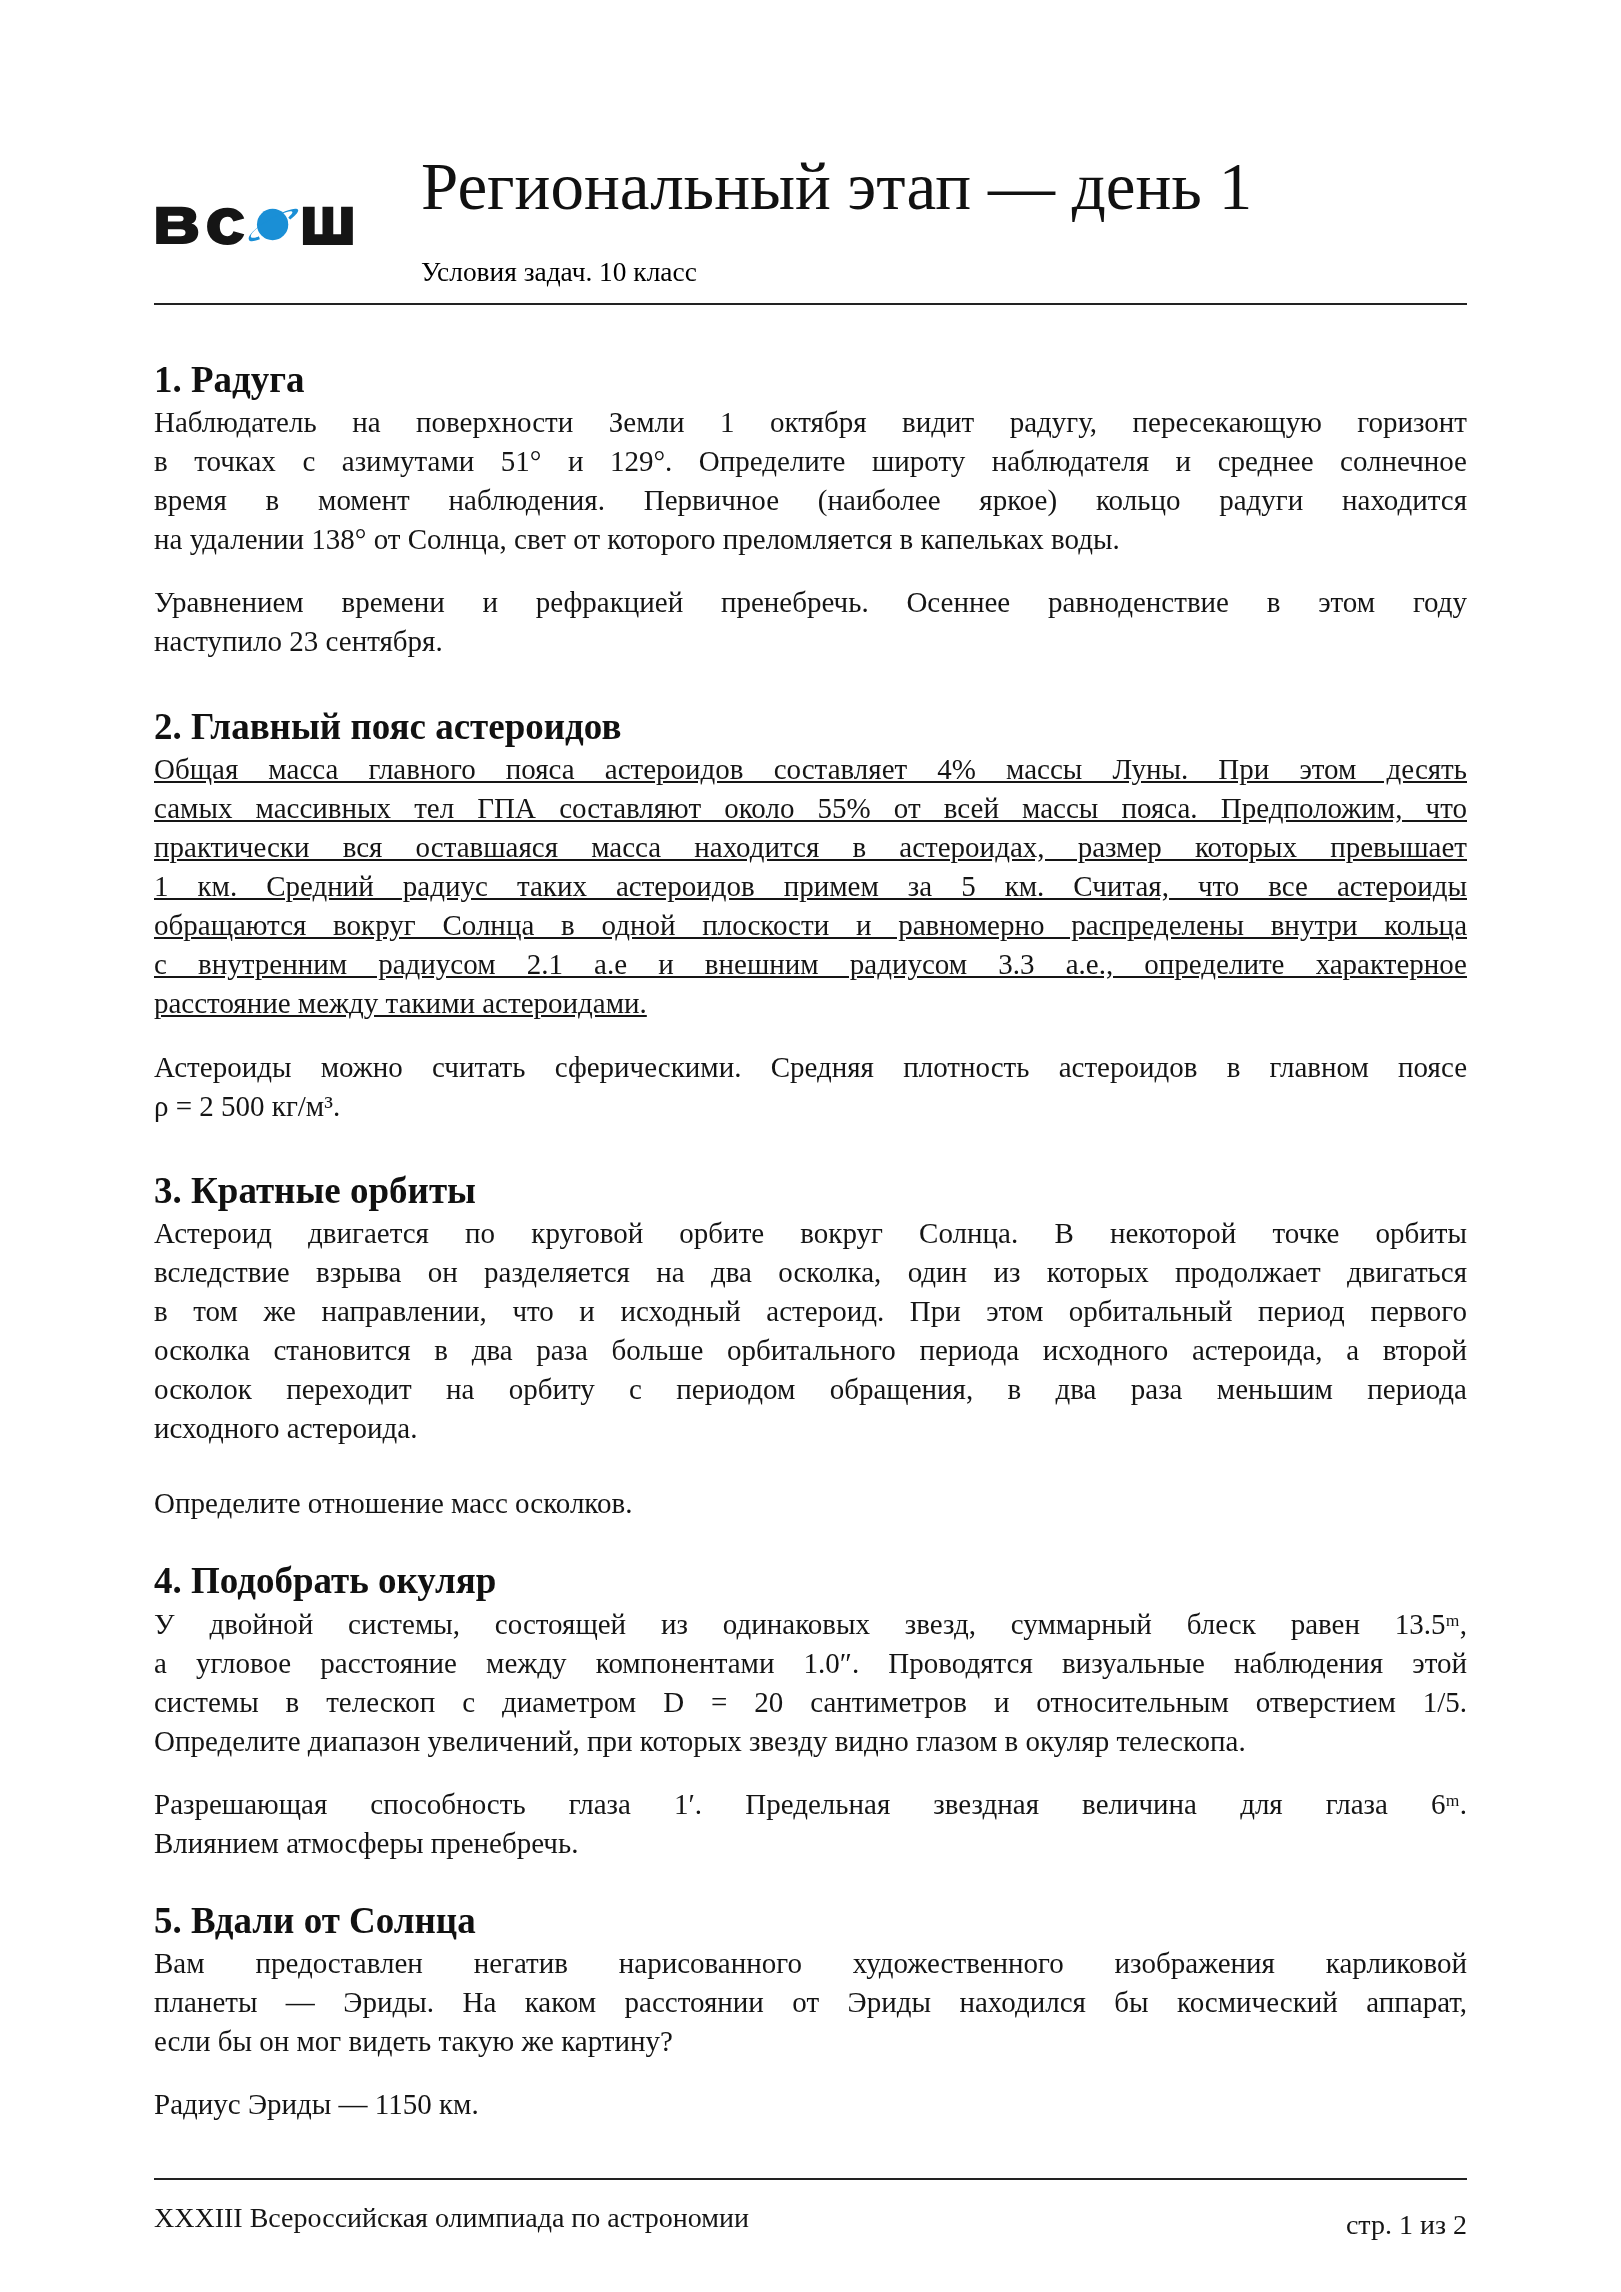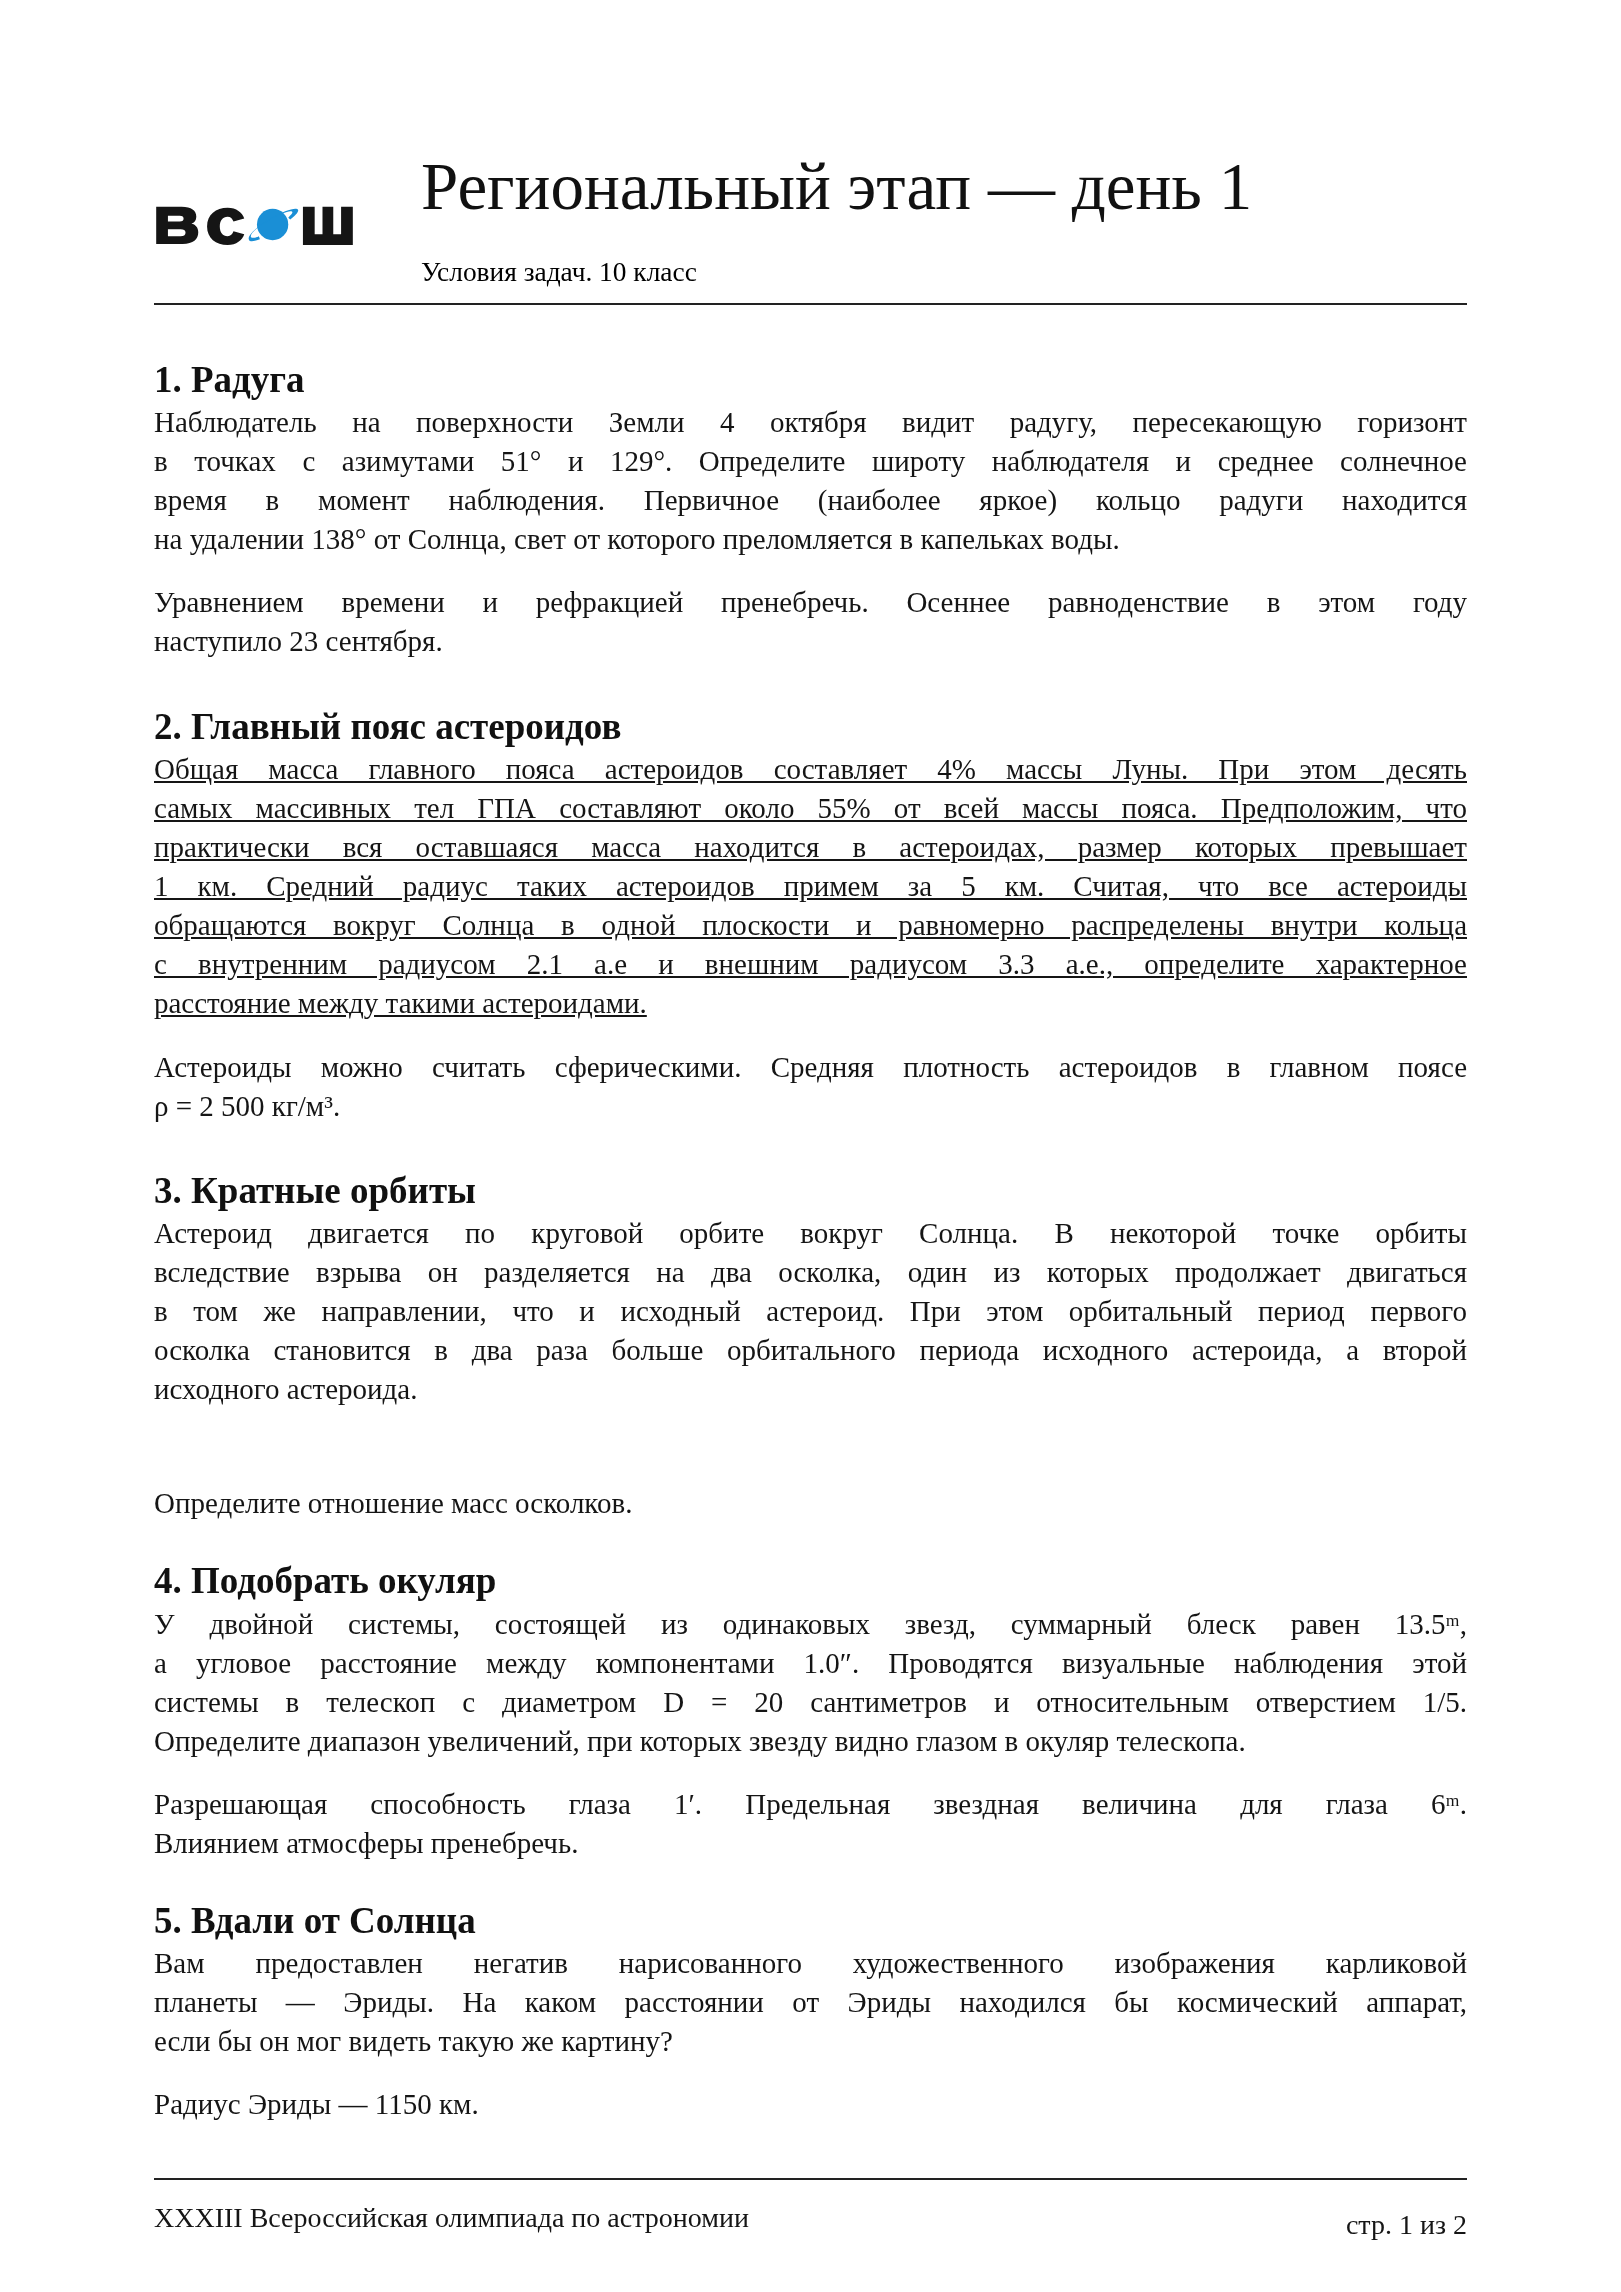--- a/index.html
+++ b/index.html
@@ -50,21 +50,21 @@
     </svg>
   </div>
 
   <div class="title">Региональный этап — день 1</div>
   <div class="subtitle">Условия задач. 10 класс</div>
   <div class="rule" style="top:303px;"></div>
 
   <section>
     <div class="heading" style="top:358px;">1. Радуга</div>
     <div class="para" style="top:403px;">
-      <span class="line">Наблюдатель на поверхности Земли 4 октября видит радугу, пересекающую горизонт</span>
+      <span class="line">Наблюдатель на поверхности Земли 1 октября видит радугу, пересекающую горизонт</span>
       <span class="line">в точках с азимутами 51° и 129°. Определите широту наблюдателя и среднее солнечное</span>
       <span class="line">время в момент наблюдения. Первичное (наиболее яркое) кольцо радуги находится</span>
       <span class="line last">на удалении 138° от Солнца, свет от которого преломляется в капельках воды.</span>
     </div>
     <div class="para" style="top:583px;">
       <span class="line">Уравнением времени и рефракцией пренебречь. Осеннее равноденствие в этом году</span>
       <span class="line last">наступило 23 сентября.</span>
     </div>
   </section>
 
@@ -85,20 +85,21 @@
     </div>
   </section>
 
   <section>
     <div class="heading" style="top:1169px;">3. Кратные орбиты</div>
     <div class="para" style="top:1214px;">
       <span class="line">Астероид двигается по круговой орбите вокруг Солнца. В некоторой точке орбиты</span>
       <span class="line">вследствие взрыва он разделяется на два осколка, один из которых продолжает двигаться</span>
       <span class="line">в том же направлении, что и исходный астероид. При этом орбитальный период первого</span>
       <span class="line">осколка становится в два раза больше орбитального периода исходного астероида, а второй</span>
+      <span class="line">осколок переходит на орбиту с периодом обращения, в два раза меньшим периода</span>
       <span class="line last">исходного астероида.</span>
     </div>
     <div class="para" style="top:1473px;margin-top:11px;">
       <span class="line last">Определите отношение масс осколков.</span>
     </div>
   </section>
 
   <section>
     <div class="heading" style="top:1559px;">4. Подобрать окуляр</div>
     <div class="para" style="top:1605px;">

